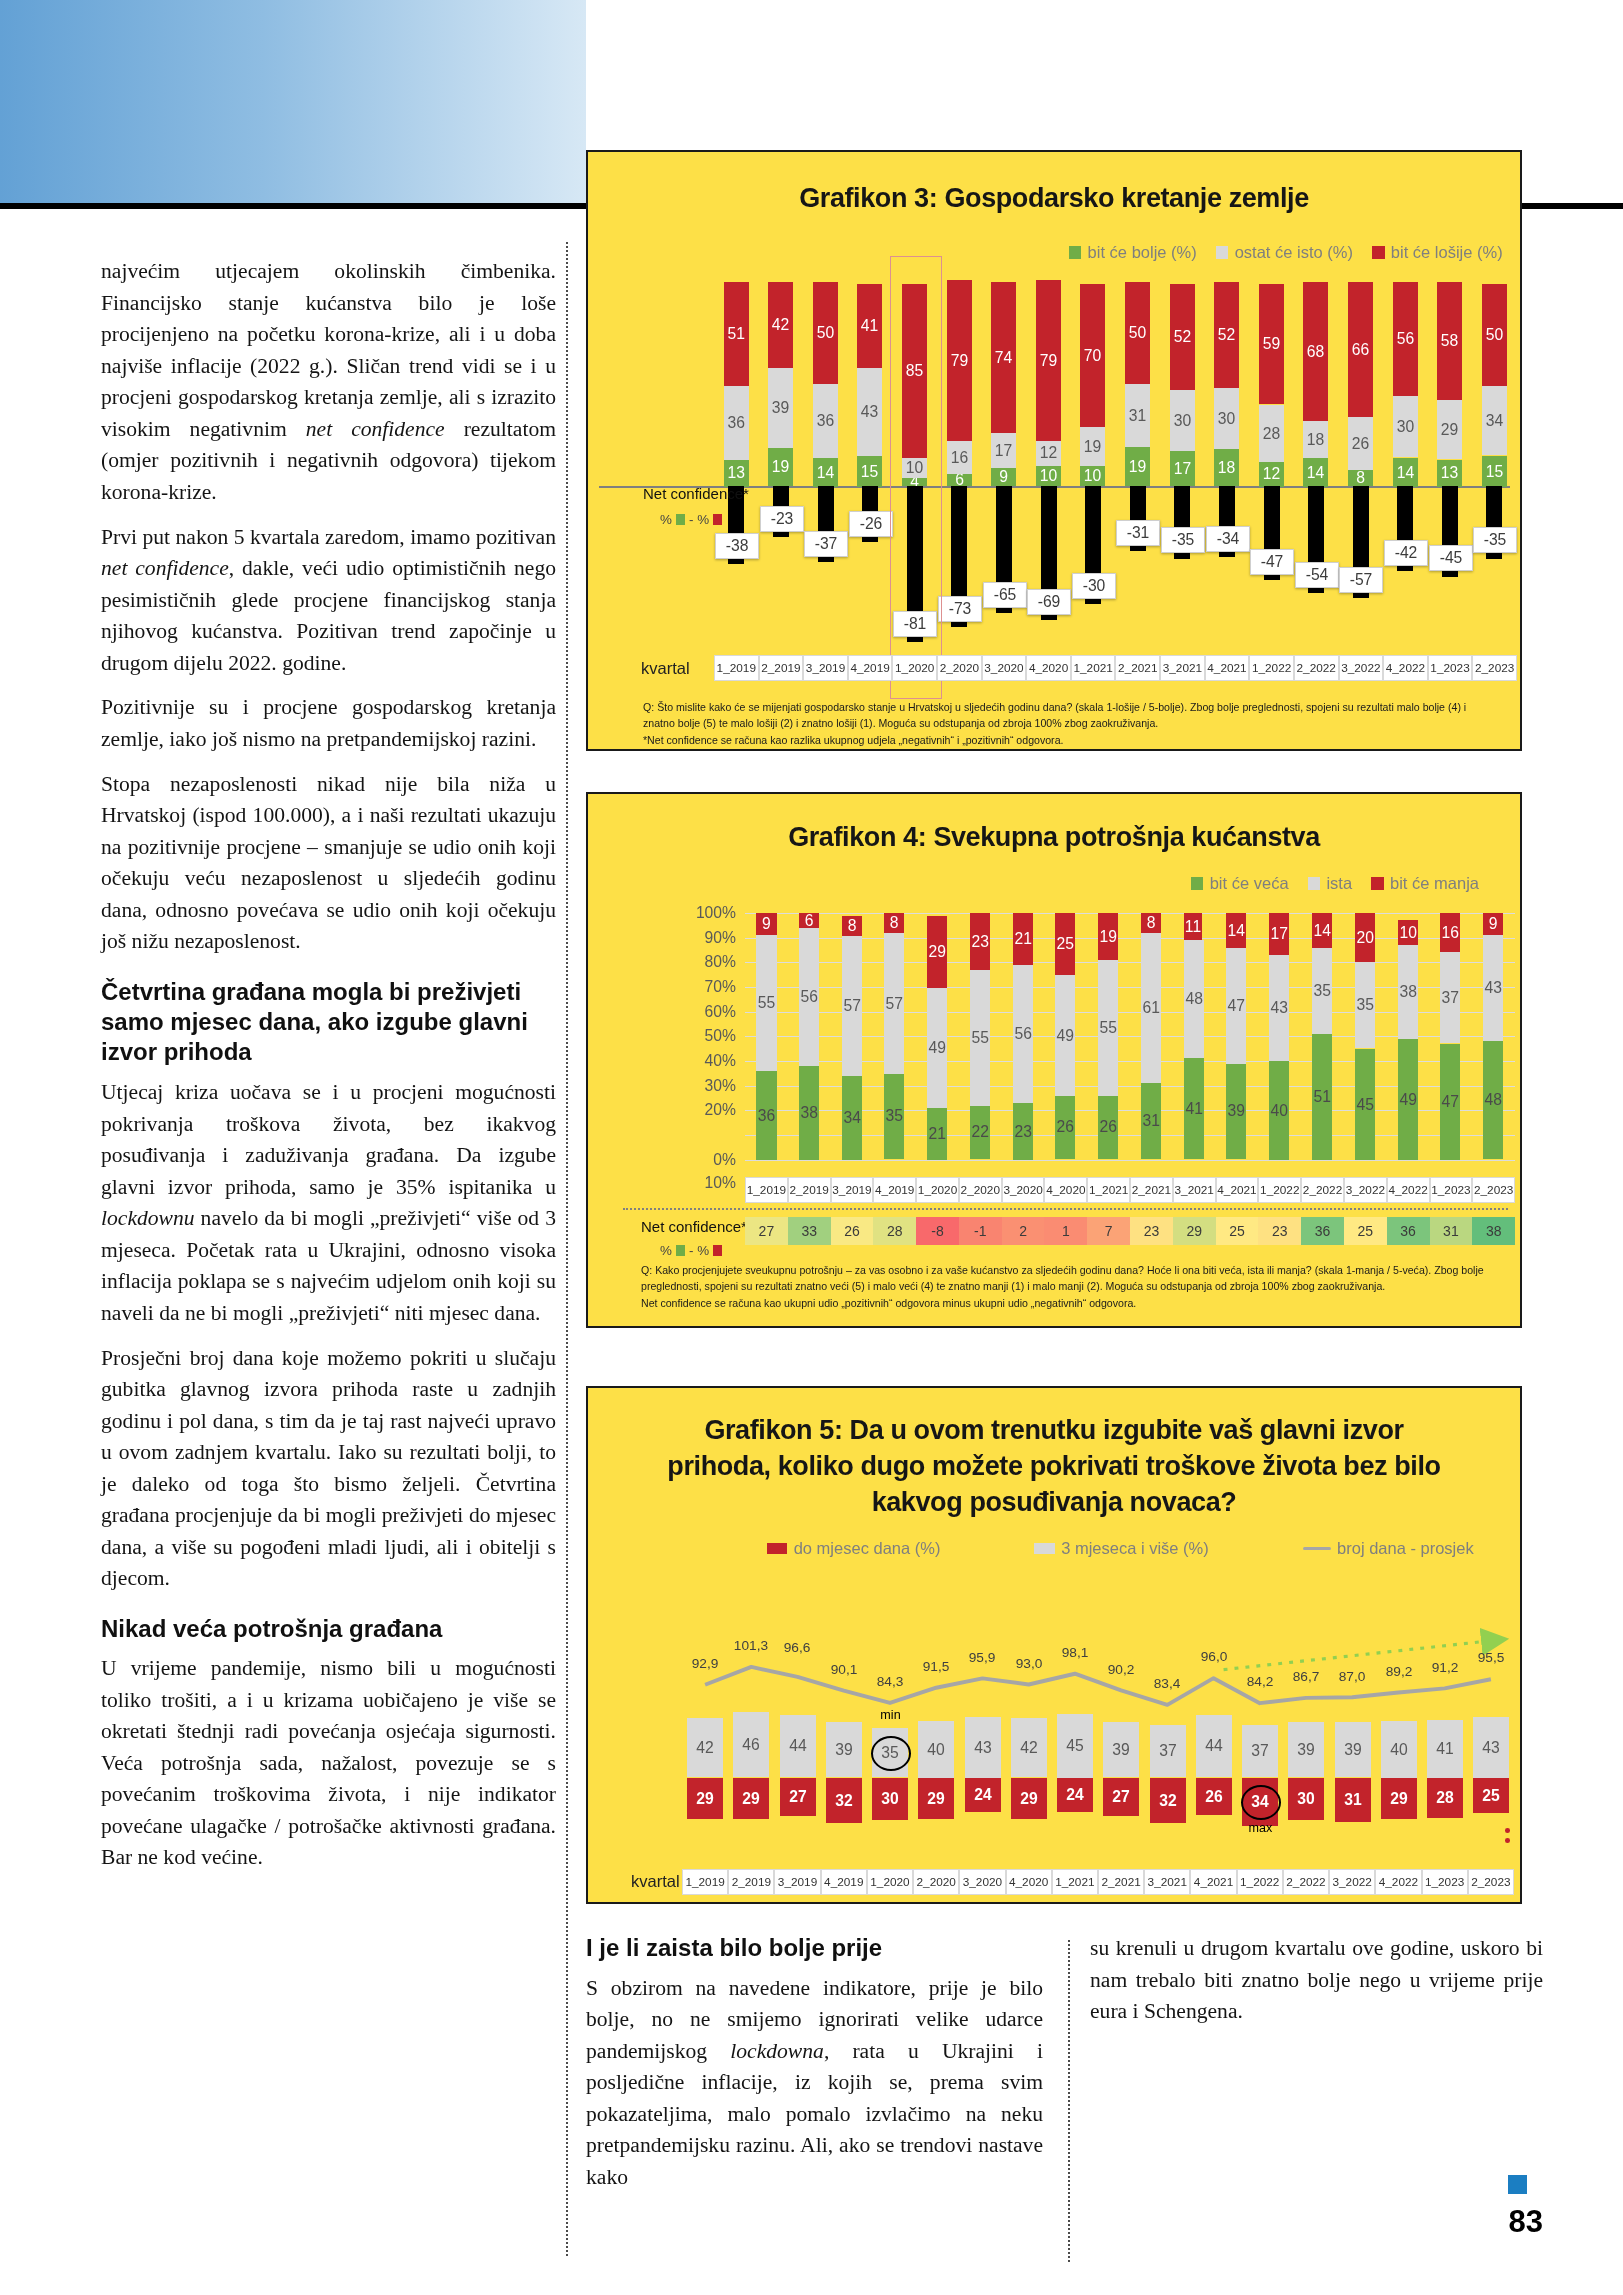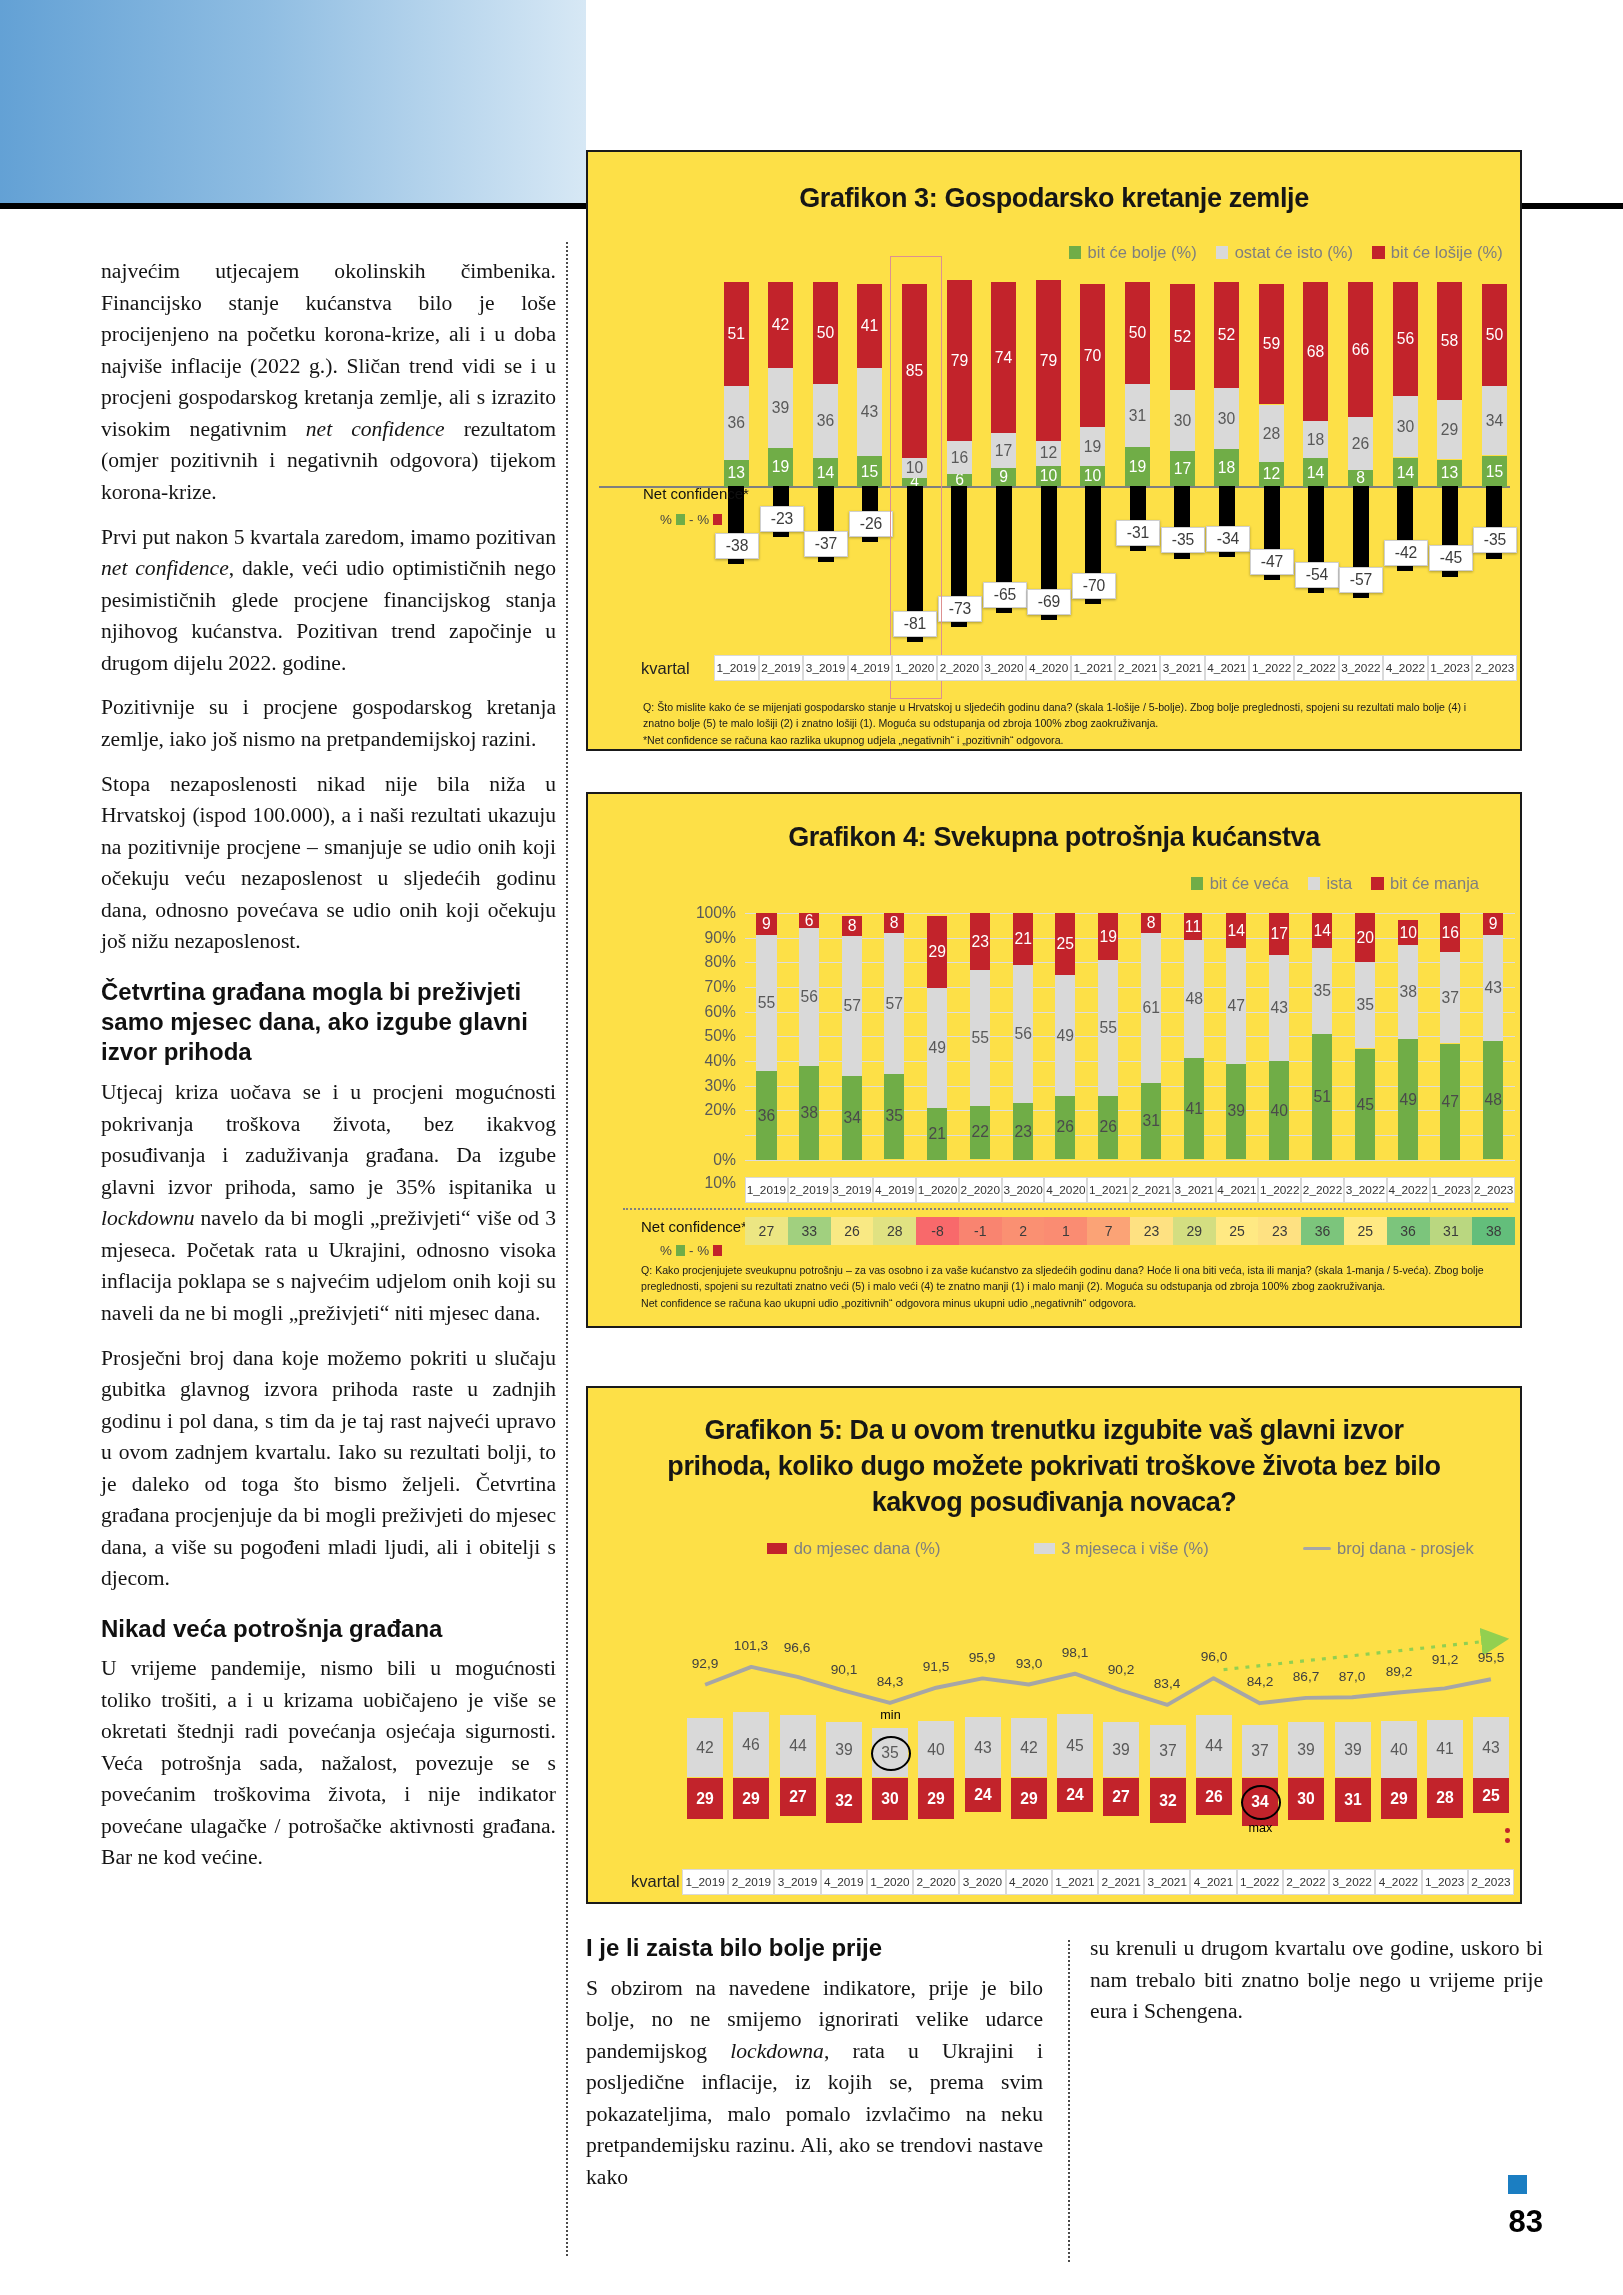--- a/index.html
+++ b/index.html
@@ -198,21 +198,21 @@
         <div class="seg" style="left: 366px; top: 184px; width: 25px; height: 20.4px; background: rgb(112, 173, 71);">
           <div class="seg-l" style="color: rgb(255, 255, 255);">10</div>
         </div>
         <div class="seg" style="left: 366px; top: 145px; width: 25px; height: 39px; background: rgb(217, 217, 217);">
           <div class="seg-l" style="color: rgb(89, 89, 89);">19</div>
         </div>
         <div class="seg" style="left: 366px; top: 2px; width: 25px; height: 143px; background: rgb(194, 35, 43);">
           <div class="seg-l" style="color: rgb(255, 255, 255);">70</div>
         </div>
         <div class="netbar" style="left: 371px; top: 204px; width: 15.7px; height: 118px;"></div>
-        <div class="netlbl" style="left: 358px; top: 291px;">-70</div>
+        <div class="netlbl" style="left: 358px; top: 291px;">-30</div>
         <div class="seg" style="left: 411px; top: 165px; width: 25px; height: 39px; background: rgb(112, 173, 71);">
           <div class="seg-l" style="color: rgb(255, 255, 255);">19</div>
         </div>
         <div class="seg" style="left: 411px; top: 102px; width: 25px; height: 63px; background: rgb(217, 217, 217);">
           <div class="seg-l" style="color: rgb(89, 89, 89);">31</div>
         </div>
         <div class="seg" style="left: 411px; top: 0px; width: 25px; height: 102px; background: rgb(194, 35, 43);">
           <div class="seg-l" style="color: rgb(255, 255, 255);">50</div>
         </div>
         <div class="netbar" style="left: 416px; top: 204px; width: 15.7px; height: 65px;"></div>
@@ -742,21 +742,21 @@
         <div class="linelbl" style="left: 275px; top: 262px;">95,9</div>
         <div class="linelbl" style="left: 322px; top: 268px;">93,0</div>
         <div class="linelbl" style="left: 368px; top: 257px;">98,1</div>
         <div class="linelbl" style="left: 414px; top: 274px;">90,2</div>
         <div class="linelbl" style="left: 460px; top: 288px;">83,4</div>
         <div class="linelbl" style="left: 507px; top: 261px;">96,0</div>
         <div class="linelbl" style="left: 553px; top: 286px;">84,2</div>
         <div class="linelbl" style="left: 599px; top: 281px;">86,7</div>
         <div class="linelbl" style="left: 645px; top: 281px;">87,0</div>
         <div class="linelbl" style="left: 692px; top: 276px;">89,2</div>
-        <div class="linelbl" style="left: 738px; top: 264px;">91,2</div>
+        <div class="linelbl" style="left: 738px; top: 272px;">91,2</div>
         <div class="linelbl" style="left: 784px; top: 262px;">95,5</div>
         <div class="circ" style="left: 189px; top: 348px;"></div>
         <div class="mmlbl" style="left: 185px; top: 320px;">min</div>
         <div class="circ" style="left: 559px; top: 397px;"></div>
         <div class="mmlbl" style="left: 555px; top: 433px;">max</div>
         <div class="reddot" style="left: 823px; top: 440px;"></div>
         <div class="reddot" style="left: 823px; top: 450px;"></div>
       </div>
     <div class="kvartal" style="left:43px;top:484px">kvartal</div>
     <div class="xrow" style="left:94px;top:481px;width:832px">

